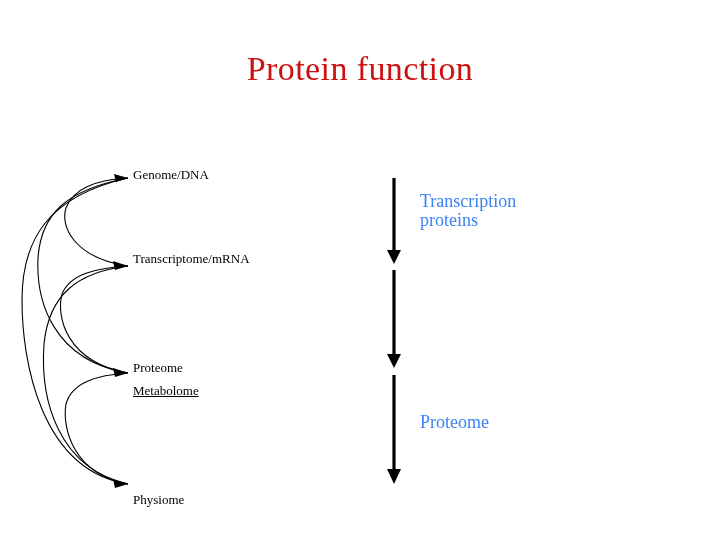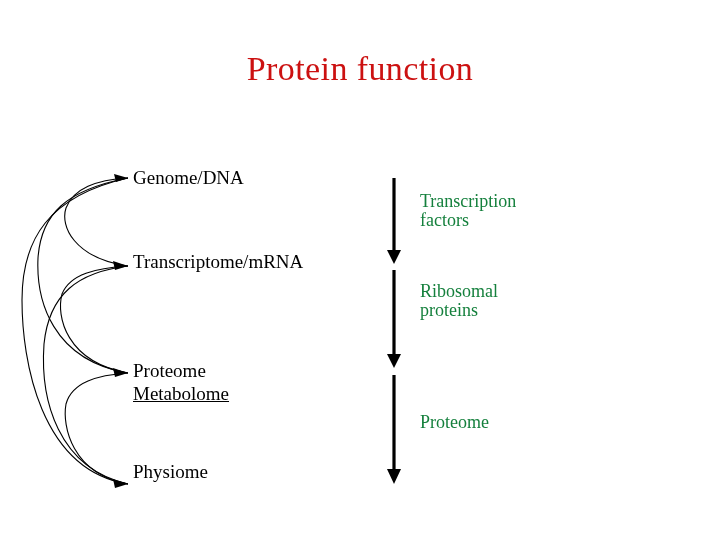--- a/index.html
+++ b/index.html
@@ -27,30 +27,30 @@
     width: 720px;
     text-align: center;
     font-size: 34px;
     color: #cc1111;
     font-family: "Liberation Serif", "DejaVu Serif", serif;
     letter-spacing: 0.4px;
     white-space: nowrap;
   }
   .level-label {
     position: absolute;
-    font-size: 19px;
+    font-size: 13px;
     color: #000000;
     font-family: "Liberation Serif", "DejaVu Serif", serif;
     white-space: nowrap;
     line-height: 1.05;
   }
   .product-label {
     position: absolute;
     font-size: 18px;
-    color: #15803d;
+    color: #3b82f6;
     font-family: "Liberation Serif", "DejaVu Serif", serif;
     white-space: nowrap;
     line-height: 1.08;
   }
   #arc-layer, #arrow-layer {
     position: absolute;
     left: 0;
     top: 0;
     width: 720px;
     height: 540px;
@@ -96,39 +96,35 @@
     <polygon class="arc-head" points="128,178 114,174 116,182"></polygon>
     <polygon class="arc-head" points="128,266 113,261 115,270"></polygon>
     <polygon class="arc-head" points="128,373 113,368 115,377"></polygon>
     <polygon class="arc-head" points="128,484 113,479 115,488"></polygon>
   </svg>
 
   <div class="level-label" style="left:133px; top:168px;">Genome/DNA</div>
   <div class="level-label" style="left:133px; top:252px;">Transcriptome/mRNA</div>
   <div class="level-label" style="left:133px; top:340px;margin-top:21px;">Proteome</div>
   <div class="level-label" style="left:133px; top:384px;text-decoration:underline;">Metabolome</div>
-  <div class="level-label" style="left:133px; top:462px;">Physiome</div>
+  <div class="level-label" style="left:133px; top:493px;">Physiome</div>
 
   <svg id="arrow-layer" viewBox="0 0 720 540" xmlns="http://www.w3.org/2000/svg">
     <line class="arrow-shaft" x1="394" y1="178" x2="394" y2="254"></line>
     <polygon class="arrow-head" points="394,264 387,250 401,250"></polygon>
 
     <line class="arrow-shaft" x1="394" y1="270" x2="394" y2="358"></line>
     <polygon class="arrow-head" points="394,368 387,354 401,354"></polygon>
 
     <line class="arrow-shaft" x1="394" y1="375" x2="394" y2="472"></line>
     <polygon class="arrow-head" points="394,484 387,469 401,469"></polygon>
   </svg>
 
   <div class="product-label" style="left:420px; top:192px;">
     <div>Transcription</div>
-    <div>factors</div>
+    <div>proteins</div>
   </div>
 
-  <div class="product-label" style="left:420px; top:282px;">
-    <div>Ribosomal</div>
-    <div>proteins</div>
-  </div>
 
 
   <div class="product-label" style="left:420px; top:413px;">Proteome</div>
 
 </div>
 
 </body></html>

